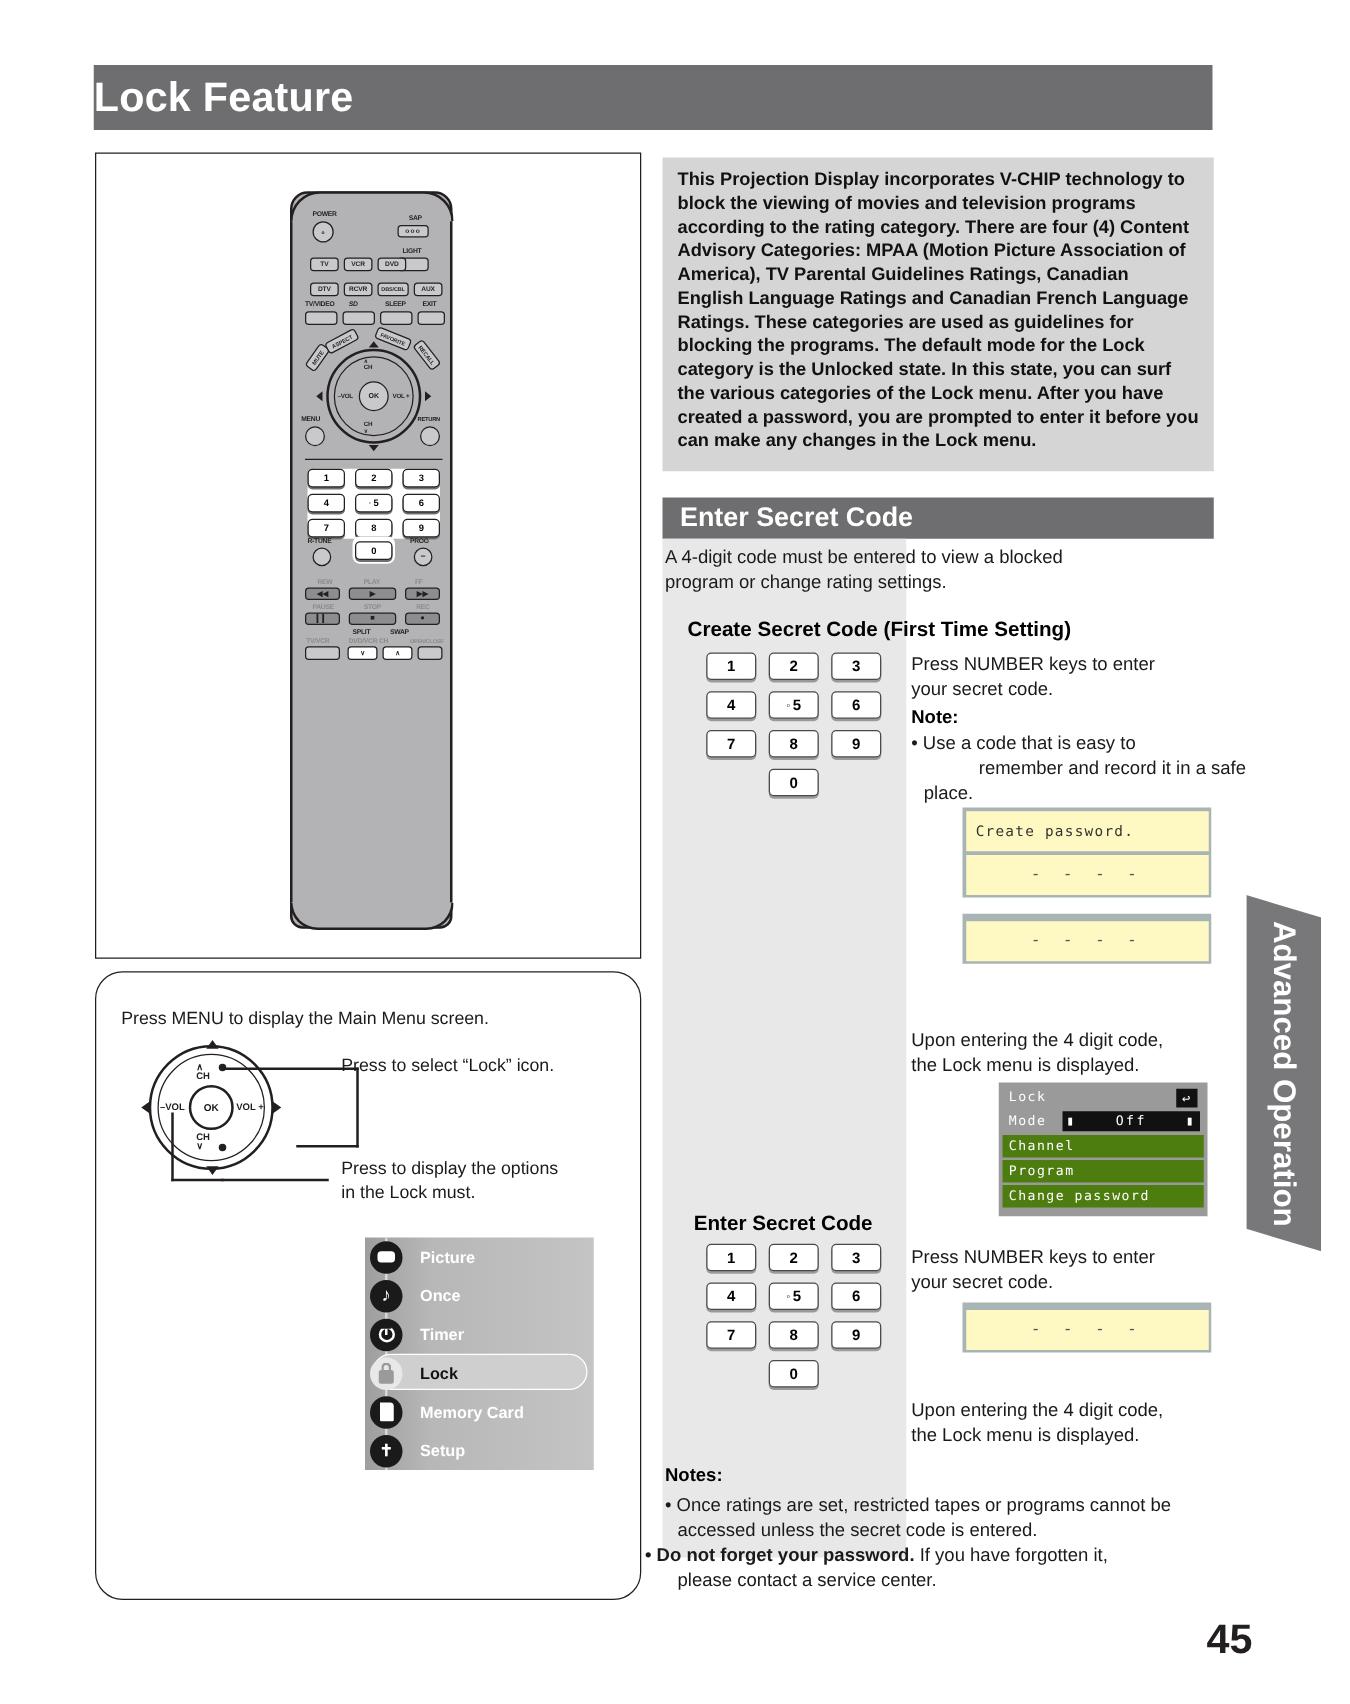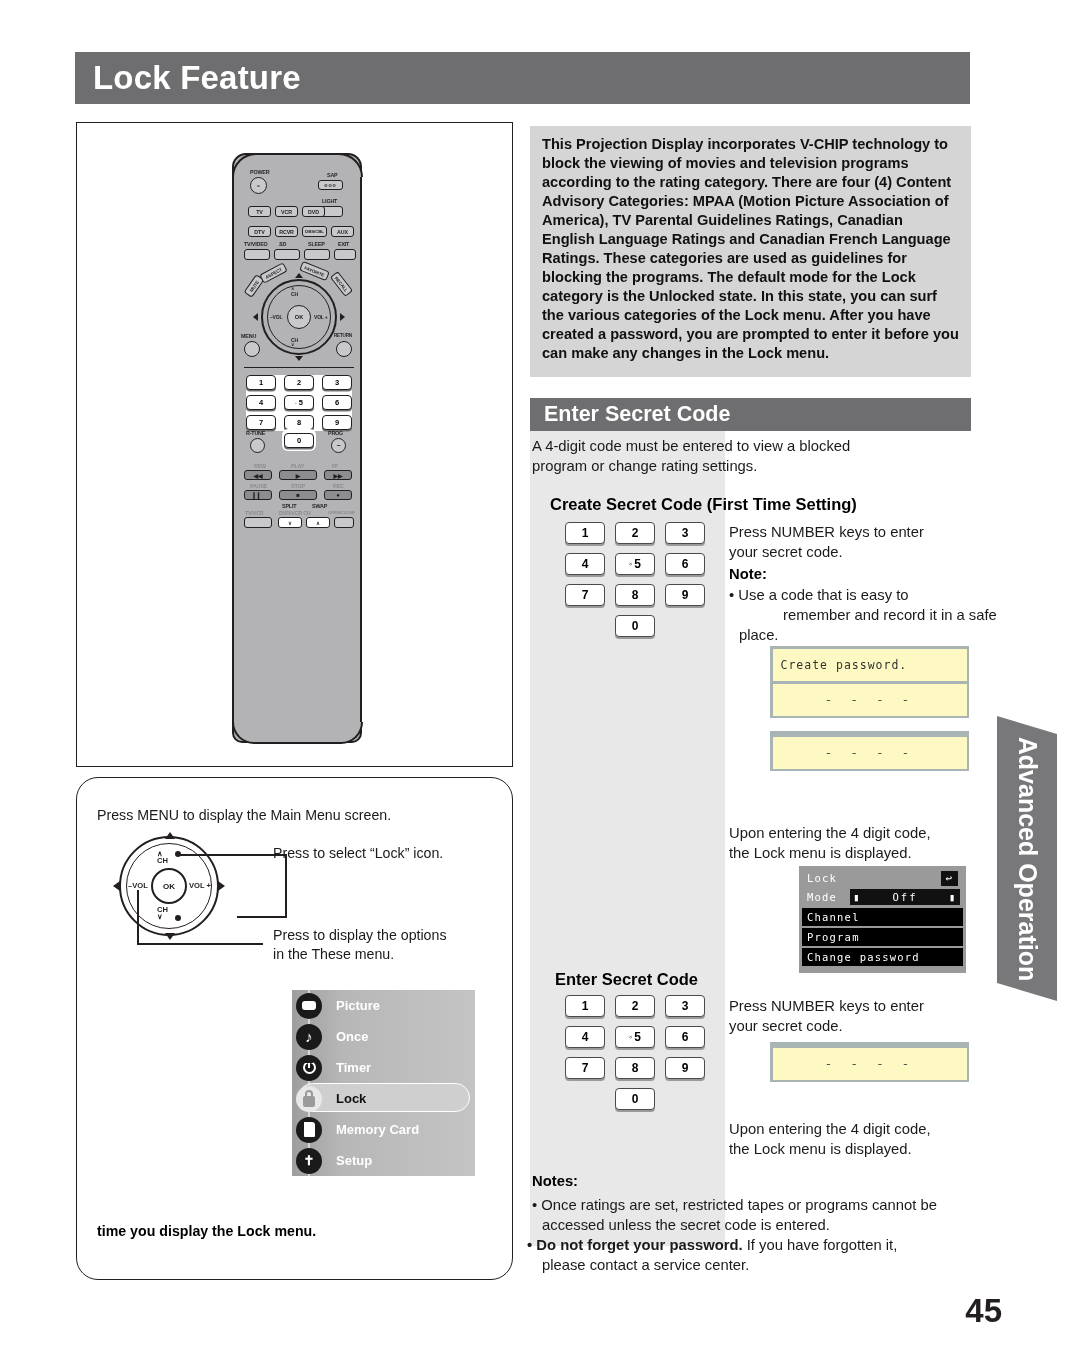--- a/index.html
+++ b/index.html
@@ -14,21 +14,20 @@
   }
 
   
   .title-bar{
     position:absolute; left:75px; top:52px; width:895px; height:52px;
     background:#6e6e70;
     display:flex; align-items:center;
   }
   .title-bar .t{
     color:#fff; font-size:33px; font-weight:bold; letter-spacing:.2px;
-    padding-left:18px;
     text-align:center;
   }
 
   
   .remote-panel{
     position:absolute; left:76px; top:122px; width:437px; height:645px;
     border:1.5px solid #231f20; background:#fff;
   }
 
   
@@ -163,21 +162,21 @@
                 justify-content:center; }
   .mono{ font-family:"DejaVu Sans Mono", monospace; font-size:11.5px; color:#333;
          letter-spacing:1px; }
   .mono.dashes{ letter-spacing:5px; font-size:13px; color:#555; }
 
   
   .lockosd{ position:absolute; background:#9a9a9a; padding:3px 3px 7px 3px; }
   .lo-row{ height:18px; display:flex; align-items:center; font-family:"DejaVu Sans Mono", monospace;
            font-size:10.5px; color:#fff; letter-spacing:1.2px; padding-left:5px; }
   .lo-row.title{ background:#9a9a9a; justify-content:space-between; padding-right:5px; }
-  .lo-row.item{ background:#000000; margin-top:2px; }
+  .lo-row.item{ background:#4d7c0f; margin-top:2px; }
   .lo-row.mode{ background:#9a9a9a; margin-top:1px; position:relative; }
   .mode-val{ position:absolute; right:3px; top:1px; width:110px; height:16px;
              background:#111; color:#fff; display:flex; align-items:center;
              justify-content:space-between; padding:0 3px;
              font-family:"DejaVu Sans Mono", monospace; font-size:10.5px; letter-spacing:2px; }
   .back-ico{ width:17px; height:15px; background:#111; color:#fff; font-size:11px;
              display:flex; align-items:center; justify-content:center; }
 
   
   .sidetab{
@@ -329,21 +328,21 @@
 
   <div class="lead" style="left:102px; top:76px; width:108px; height:2px;"></div>
   <div class="lead" style="left:208px; top:76px; width:2px; height:64px;"></div>
   <div class="lead" style="left:160px; top:138px; width:50px; height:2px;"></div>
   <div class="mp-text" style="left:196px; top:66px; width:240px;">Press to select “Lock” icon.</div>
 
   <div class="lead" style="left:100px; top:165px; width:2px; height:2px;"></div>
   <div class="lead" style="left:60px; top:112px; width:2px; height:55px;"></div>
   <div class="lead" style="left:60px; top:165px; width:126px; height:2px;"></div>
   <div class="mp-text" style="left:196px; top:148px; width:240px;">Press to display the options</div>
-  <div class="mp-text" style="left:196px; top:167px; width:240px;">in the These menu.</div>
+  <div class="mp-text" style="left:196px; top:167px; width:240px;">in the Lock must.</div>
 
   <div class="osd">
     <div class="osd-connector"></div>
 
     <div class="osd-row" style="top:0px;">
       <div class="osd-ico">
         <span style="width:14px;height:9px;background:#fff;border-radius:3px;display:block;"></span>
       </div>
       <div class="osd-txt">Picture</div>
     </div>
@@ -381,21 +380,20 @@
     </div>
 
     <div class="osd-row" style="top:155px;">
       <div class="osd-ico">
         <span style="color:#fff;font-size:13px;line-height:1;font-weight:bold;">✝</span>
       </div>
       <div class="osd-txt">Setup</div>
     </div>
   </div>
 
-  <div class="mp-bold" style="left:20px; top:444px; width:400px;">time you display the Lock menu.</div>
 </div>
 
 <div class="vchip-box">
   <p>This Projection Display incorporates V-CHIP technology to block the viewing of movies and television programs according to the rating category. There are four (4) Content Advisory Categories: MPAA (Motion Picture Association of America), TV Parental Guidelines Ratings, Canadian English Language Ratings and Canadian French Language Ratings. These categories are used as guidelines for blocking the programs. The default mode for the Lock category is the Unlocked state. In this state, you can surf the various categories of the Lock menu. After you have created a password, you are prompted to enter it before you can make any changes in the Lock menu.</p>
 </div>
 
 <div class="sec-head">
   <div class="t">Enter Secret Code</div>
 </div>
 
@@ -491,21 +489,21 @@
     <span class="mono dashes">- - - -</span>
   </div>
 </div>
 
 <div class="rt-text" style="left:729px; top:1120px; width:255px;">Upon entering the 4 digit code,</div>
 <div class="rt-text" style="left:729px; top:1140px; width:255px;">the Lock menu is displayed.</div>
 
 <div class="rt-bold" style="left:532px; top:1172px;">Notes:</div>
 <div class="rt-text" style="left:532px; top:1196px; width:450px;">• Once ratings are set, restricted tapes or programs cannot be</div>
 <div class="rt-text" style="left:542px; top:1216px; width:440px;">accessed unless the secret code is entered.</div>
-<div class="rt-text" style="left:527px; top:1236px; width:450px;">
+<div class="rt-text" style="left:516px; top:1236px; width:450px;">
   <b>• Do not forget your password.</b><span> If you have forgotten it,</span>
 </div>
 <div class="rt-text" style="left:542px; top:1256px; width:440px;">please contact a service center.</div>
 
 <div class="sidetab">
   <span>Advanced Operation</span>
 </div>
 
 <div class="pageno">45</div>
 

